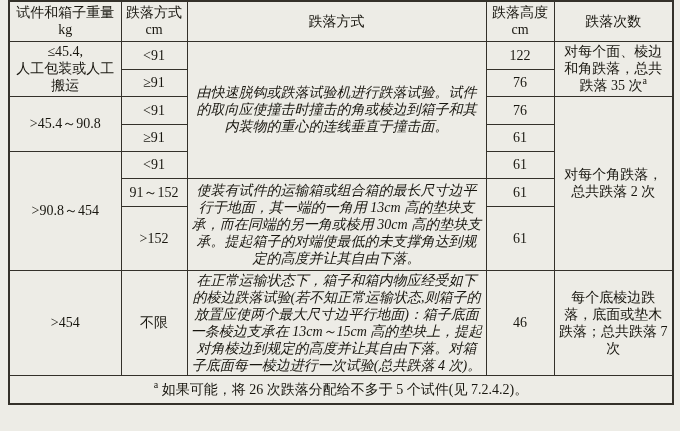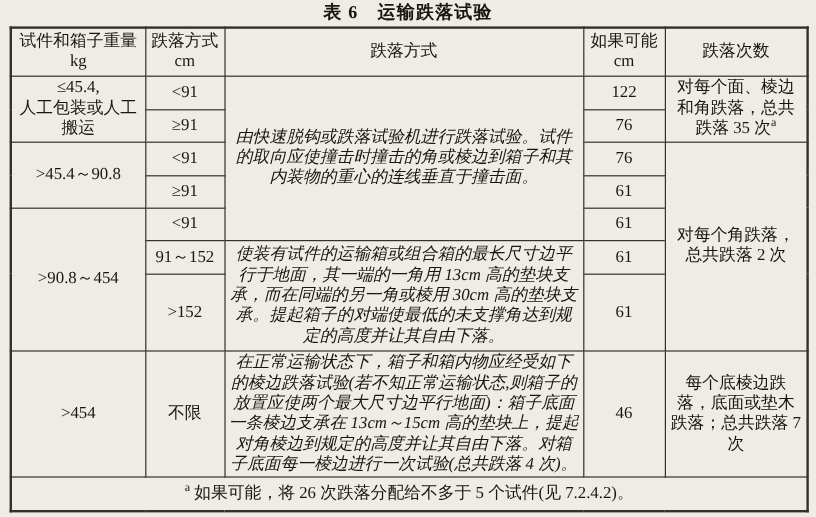--- a/index.html
+++ b/index.html
@@ -65,21 +65,20 @@
     text-align: left;
     padding: 3px 6px 3px 30px;
     line-height: 18px;
   }
   sup { font-size: 10px; line-height: 0; }
 </style>
 </head>
 <body>
 
 <div class="page">
-  <div class="title">表 6　运输跌落试验</div>
 
   <table class="drop">
     <colgroup>
       <col style="width:112px">
       <col style="width:66px">
       <col style="width:299px">
       <col style="width:68px">
       <col style="width:119px">
     </colgroup>
 
@@ -88,21 +87,21 @@
       <th class="hdr-2line">
         <div>试件和箱子重量</div>
         <div>kg</div>
       </th>
       <th class="hdr-2line">
         <div>跌落方式</div>
         <div>cm</div>
       </th>
       <th>跌落方式</th>
       <th class="hdr-2line">
-        <div>如果可能</div>
+        <div>跌落高度</div>
         <div>cm</div>
       </th>
       <th>跌落次数</th>
     </tr>
 
     <tr class="r1">
       <td class="weight-first" rowspan="2">≤45.4,
 人工包装或人工搬运</td>
       <td>&lt;91</td>
       <td class="method-cell" rowspan="5">由快速脱钩或跌落试验机进行跌落试验。试件的取向应使撞击时撞击的角或棱边到箱子和其内装物的重心的连线垂直于撞击面。</td>

